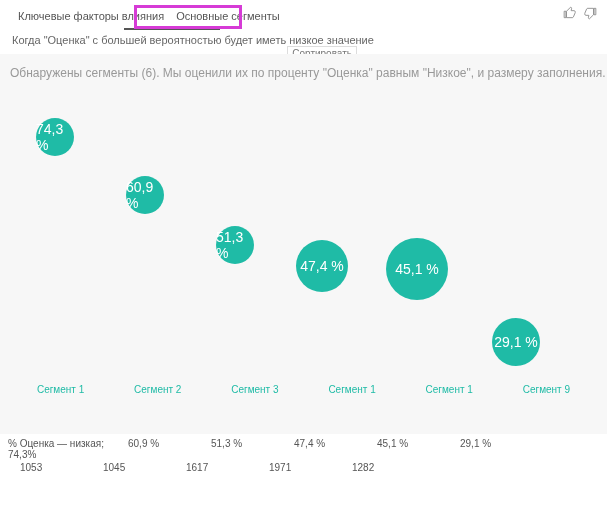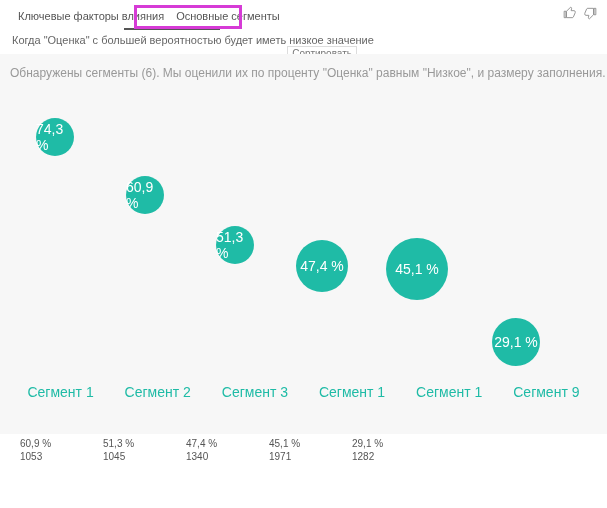--- a/index.html
+++ b/index.html
@@ -93,21 +93,21 @@
     background: #1fbba6;
     color: #fff;
     font-size: 14px;
     display: flex;
     align-items: center;
     justify-content: center;
   }
   .xaxis {
     display: flex;
     justify-content: space-around;
-    font-size: 14px;
+    font-size: 10px;
     color: #1fbba6;
     padding: 0 8px;
     margin-top: 6px;
   }
   .xaxis .col {
     width: 86px;
     text-align: center;
   }
   .footer {
     font-size: 10px;
@@ -190,30 +190,33 @@
     <div class="col">Сегмент 2</div>
     <div class="col">Сегмент 3</div>
     <div class="col">Сегмент 1</div>
     <div class="col">Сегмент 1</div>
     <div class="col">Сегмент 9</div>
   </div>
 </div>
 
 <div class="footer">
   <div class="frow">
+    <div class="flabel">
+      <span>% Оценка — низкая;</span> <span>74,3%</span>
+    </div>
     <div class="fcells">
       <div class="fcell">60,9 %</div>
       <div class="fcell">51,3 %</div>
       <div class="fcell">47,4 %</div>
       <div class="fcell">45,1 %</div>
       <div class="fcell">29,1 %</div>
     </div>
   </div>
   <div class="frow">
     <div class="fcells">
       <div class="fcell">1053</div>
       <div class="fcell">1045</div>
-      <div class="fcell">1340</div>
+      <div class="fcell">1617</div>
       <div class="fcell">1971</div>
       <div class="fcell">1282</div>
     </div>
   </div>
 </div>
 
 </body></html>

